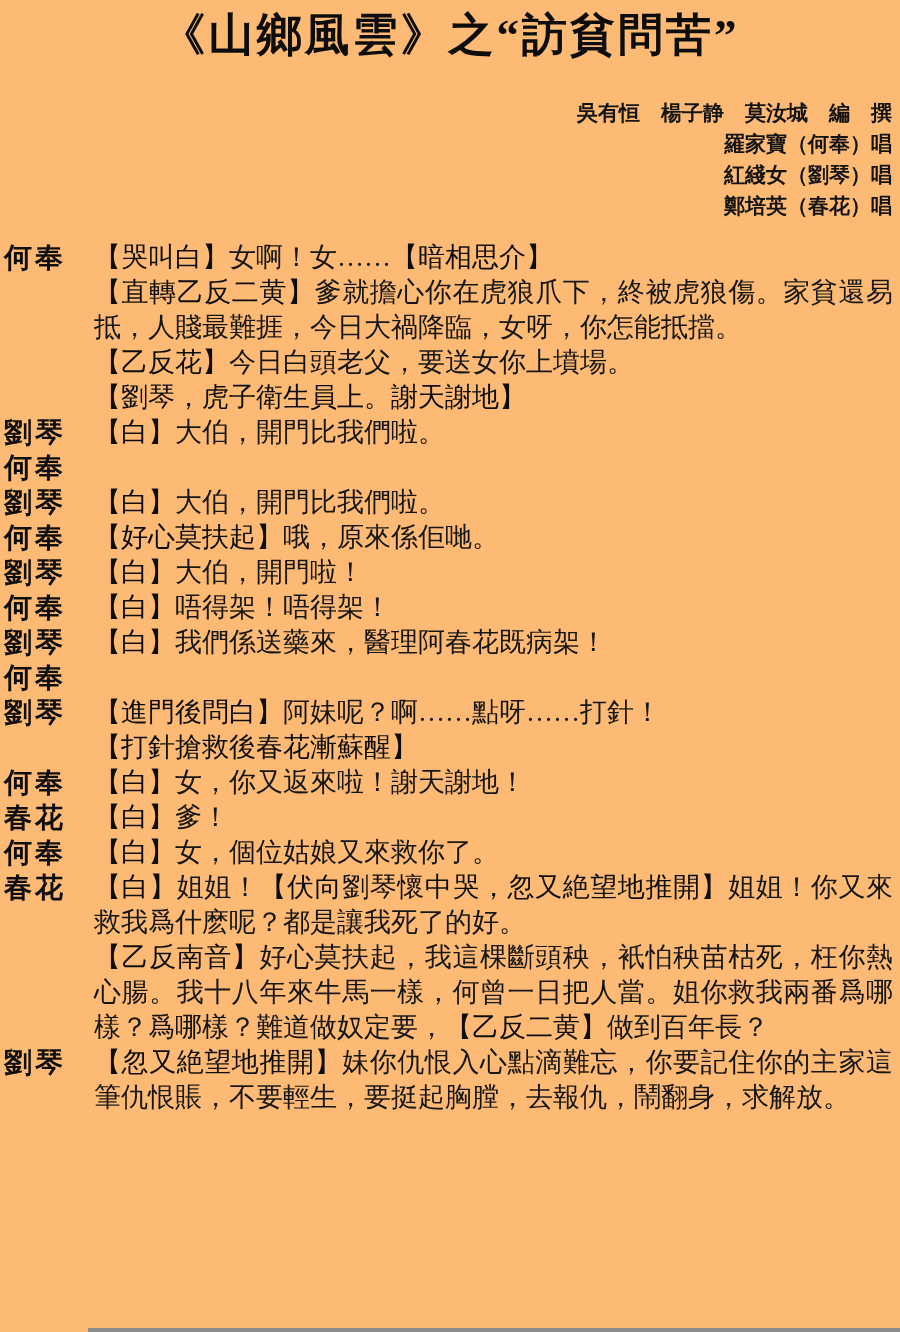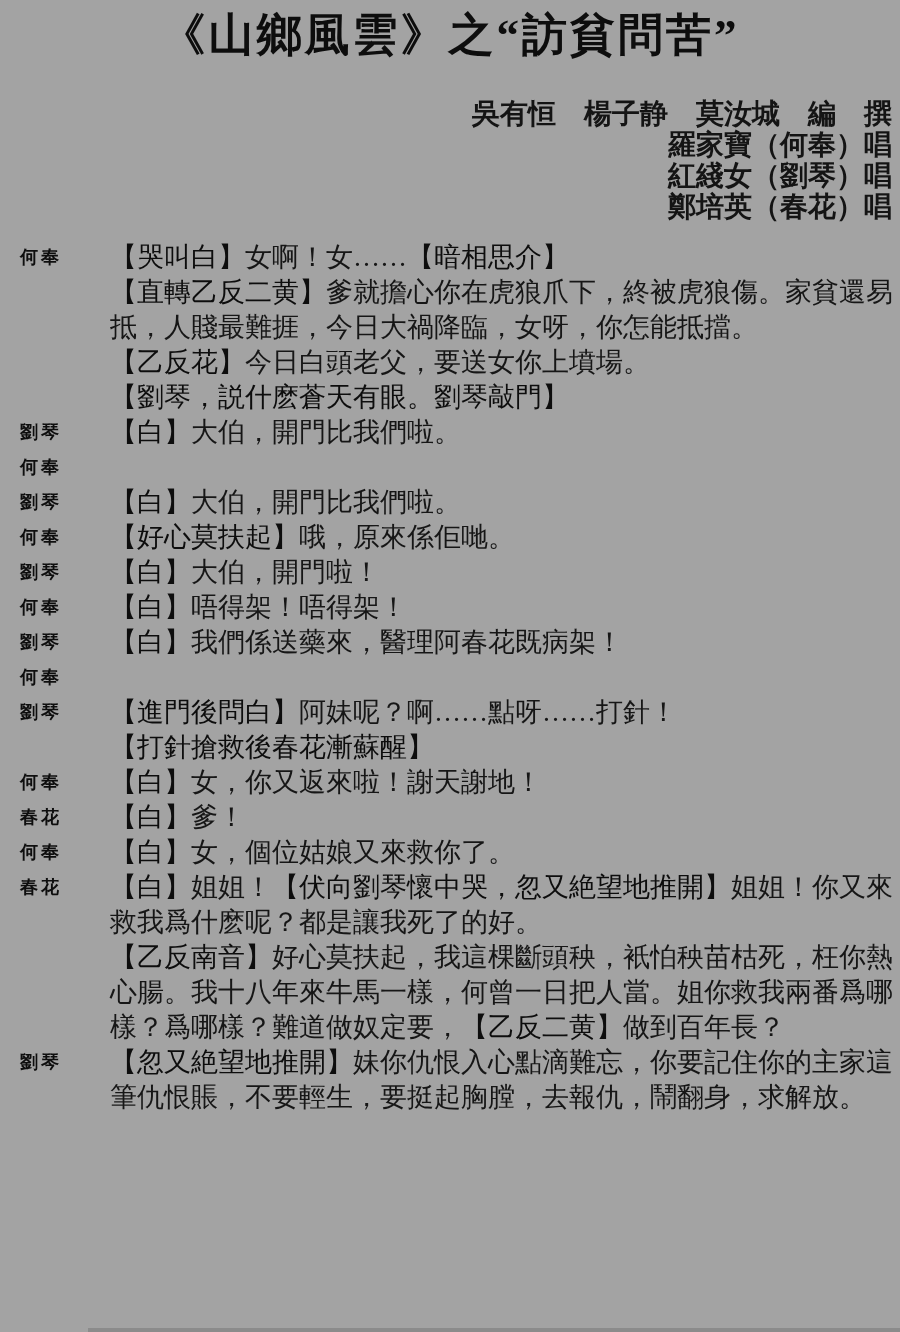--- a/index.html
+++ b/index.html
@@ -4,63 +4,62 @@
 <style>
   html, body {
     margin: 0;
     padding: 0;
     background: #ffffff;
   }
   .page {
     position: relative;
     width: 900px;
     height: 1332px;
-    background: #a3a3a3;
+    background: #fdba74;
     overflow: hidden;
     color: #121212;
     font-family: "Liberation Serif", "DejaVu Serif", serif;
   }
   .title {
     margin: 6px 0 0 0;
     text-align: center;
     font-size: 45px;
     font-weight: 700;
     letter-spacing: 3px;
     line-height: 58px;
     color: #0d0d0d;
   }
   .credits {
     margin-top: 34px;
     margin-right: 8px;
     text-align: right;
     font-weight: 700;
-    font-size: 28px;
+    font-size: 21px;
     line-height: 31px;
     color: #141414;
   }
   .credit-line { white-space: pre; }
   .script {
     margin-top: 18px;
     padding-left: 4px;
     padding-right: 7px;
   }
   .row {
     display: flex;
     align-items: flex-start;
   }
   .speaker {
     width: 90px;
     min-width: 90px;
     box-sizing: border-box;
     font-weight: 700;
-    font-size: 18px;
+    font-size: 28px;
     line-height: 35px;
     letter-spacing: 3px;
     color: #0e0e0e;
-    margin-left: 16px;
   }
   .text {
     flex: 1;
     font-size: 27px;
     line-height: 35px;
     text-align: justify;
     text-justify: inter-ideograph;
     color: #161616;
   }
   .text .b {
@@ -95,21 +94,21 @@
       <div class="row">
         <div class="speaker"></div>
         <div class="text"><span class="b">【直轉乙反二黄】</span><span>爹就擔心你在虎狼爪下，終被虎狼傷。家貧還易抵，人賤最難捱，今日大禍降臨，女呀，你怎能抵擋。</span></div>
       </div>
       <div class="row">
         <div class="speaker"></div>
         <div class="text"><span class="b">【乙反花】</span><span>今日白頭老父，要送女你上墳場。</span></div>
       </div>
       <div class="row">
         <div class="speaker"></div>
-        <div class="text"><span class="b">【劉琴，説什麽蒼天有眼。劉琴敲門】</span></div>
+        <div class="text"><span class="b">【劉琴，虎子衛生員上。謝天謝地】</span></div>
       </div>
       <div class="row">
         <div class="speaker">劉琴</div>
         <div class="text"><span class="b">【白】</span><span>大伯，開門比我們啦。</span></div>
       </div>
       <div class="row">
         <div class="speaker">何奉</div>
       </div>
       <div class="row">
         <div class="speaker">劉琴</div>

